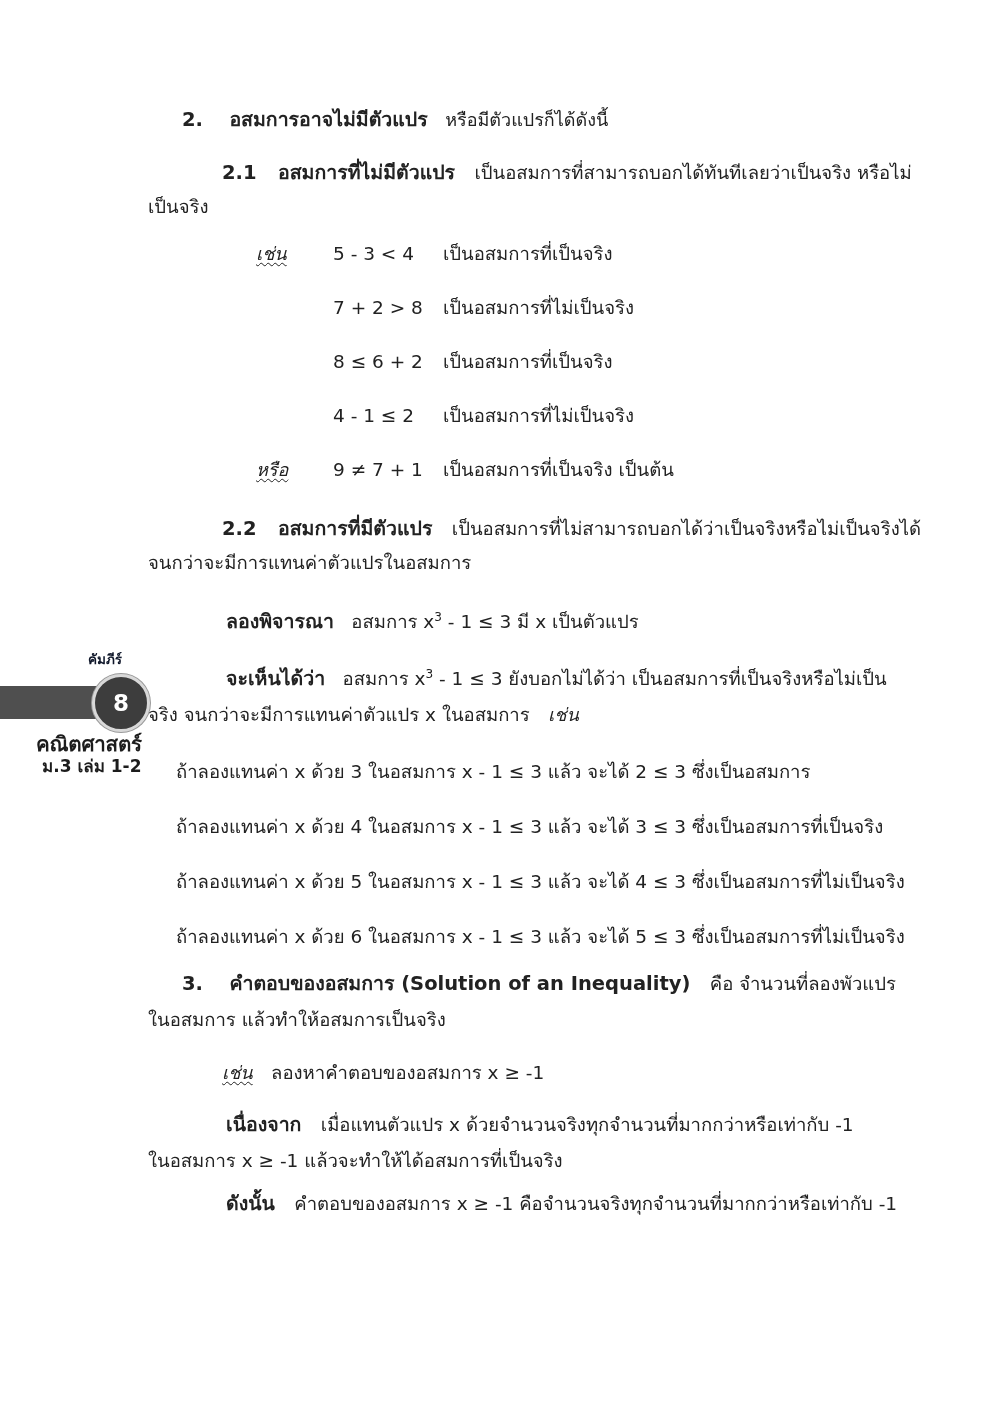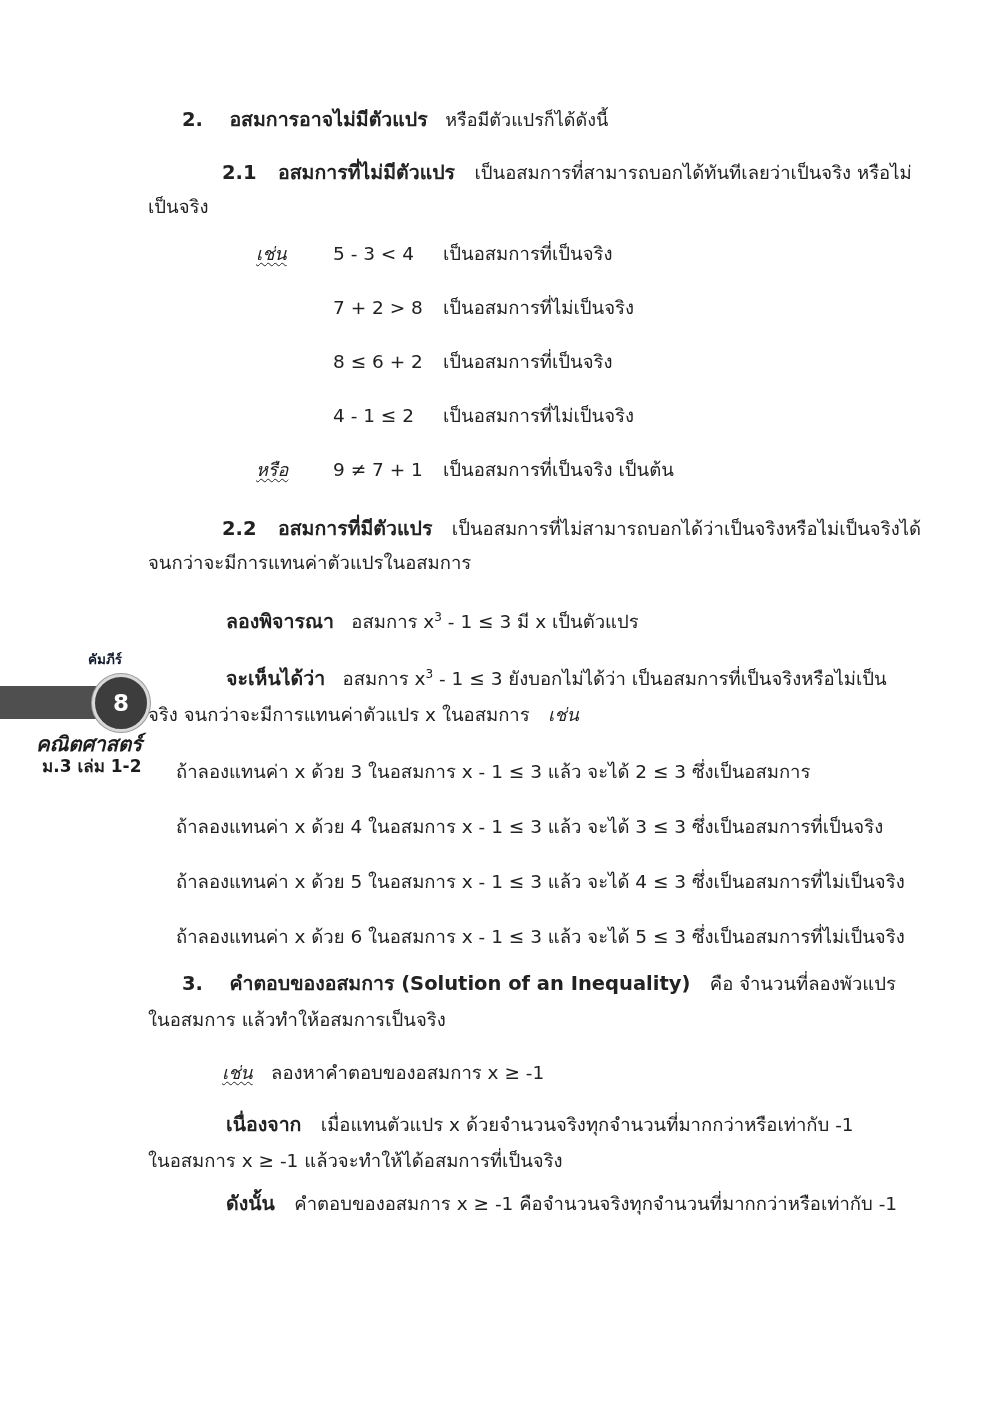--- a/index.html
+++ b/index.html
@@ -92,21 +92,20 @@
   }
   .tab-title {
     position: absolute;
     left: 36px;
     top: 727px;
     font-size: 20.5px;
     font-weight: 700;
     color: #1c1c1c;
     white-space: nowrap;
     letter-spacing: -0.2px;
-    font-style: italic;
   }
   .tab-sub {
     position: absolute;
     left: 42px;
     top: 752px;
     font-size: 17px;
     font-weight: 700;
     color: #1c1c1c;
     white-space: nowrap;
   }

